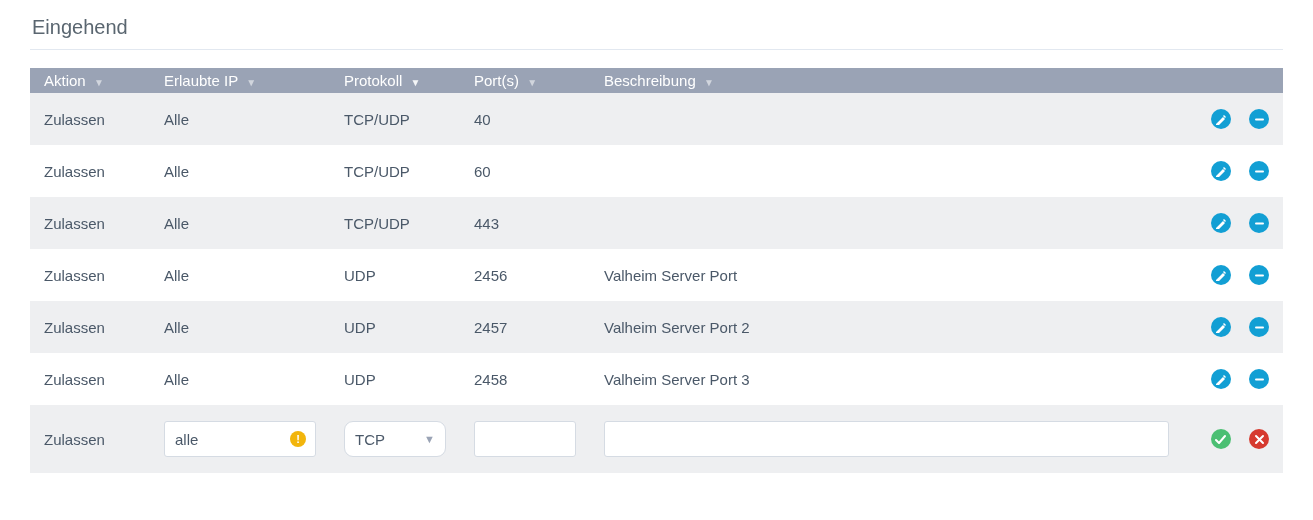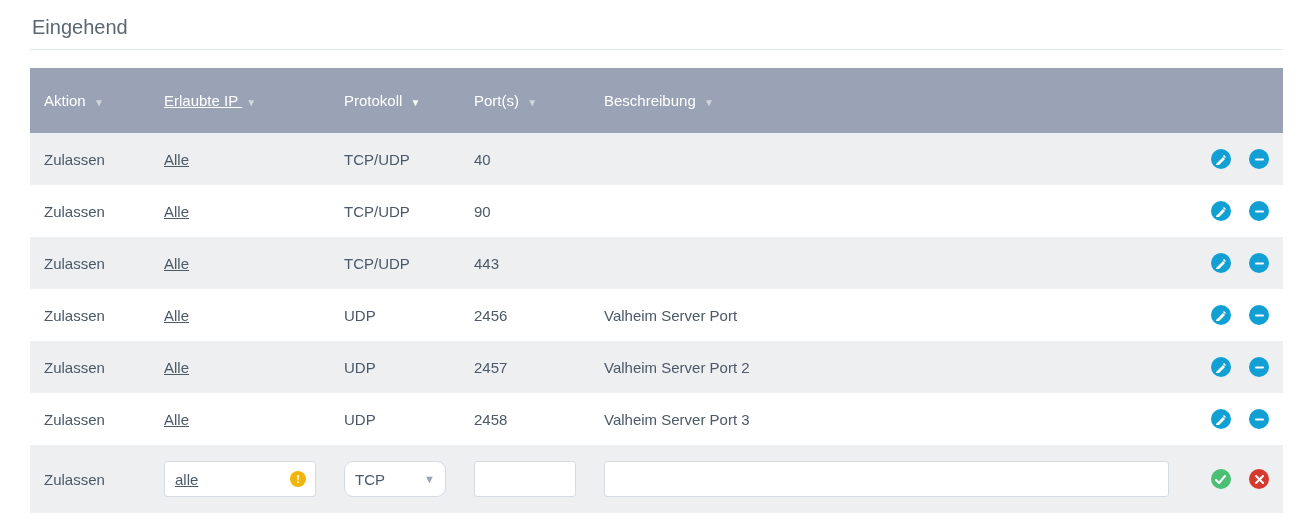--- a/index.html
+++ b/index.html
@@ -23,35 +23,35 @@
   }
   table.firewall {
     width: 100%;
     border-collapse: collapse;
   }
   table.firewall thead th {
     background: #9aa3b5;
     color: #ffffff;
     font-weight: 400;
     text-align: left;
-    padding: 24px 14px;
+    padding: 4px 14px;
     font-size: 15px;
     white-space: nowrap;
   }
   table.firewall thead th:first-child { padding-left: 14px; }
   table.firewall tbody td {
     padding: 16px 14px;
     font-size: 15px;
     color: #4a5868;
     vertical-align: middle;
   }
   table.firewall tbody tr.striped { background: #eeeff1; }
   table.firewall tbody tr.plain   { background: #ffffff; }
   .col-aktion   { width: 120px; }
-  .col-ip       { width: 180px; text-decoration: underline; }
+  .col-ip       { width: 180px; }
   .col-proto    { width: 130px; }
   .col-port     { width: 130px; }
   .col-desc     { }
   .col-actions  { width: 90px; text-align: right; white-space: nowrap; }
 
   .sort-caret {
     display: inline-block;
     margin-left: 4px;
     font-size: 10px;
     vertical-align: middle;
@@ -169,21 +169,21 @@
         <svg viewBox="0 0 11 11">
                 <use href="#ic-minus"></use>
               </svg>
       </span>
     </td>
         </tr>
         <tr class="plain">
     <td class="col-aktion">Zulassen</td>
     <td class="col-ip">Alle</td>
     <td class="col-proto">TCP/UDP</td>
-    <td class="col-port">90</td>
+    <td class="col-port">60</td>
     <td class="col-desc"></td>
     <td class="col-actions">
       <span class="icon-btn edit" title="edit">
         <svg viewBox="0 0 11 11">
                 <use href="#ic-pencil"></use>
               </svg>
       </span>
       <span class="icon-btn remove" title="remove">
         <svg viewBox="0 0 11 11">
                 <use href="#ic-minus"></use>

